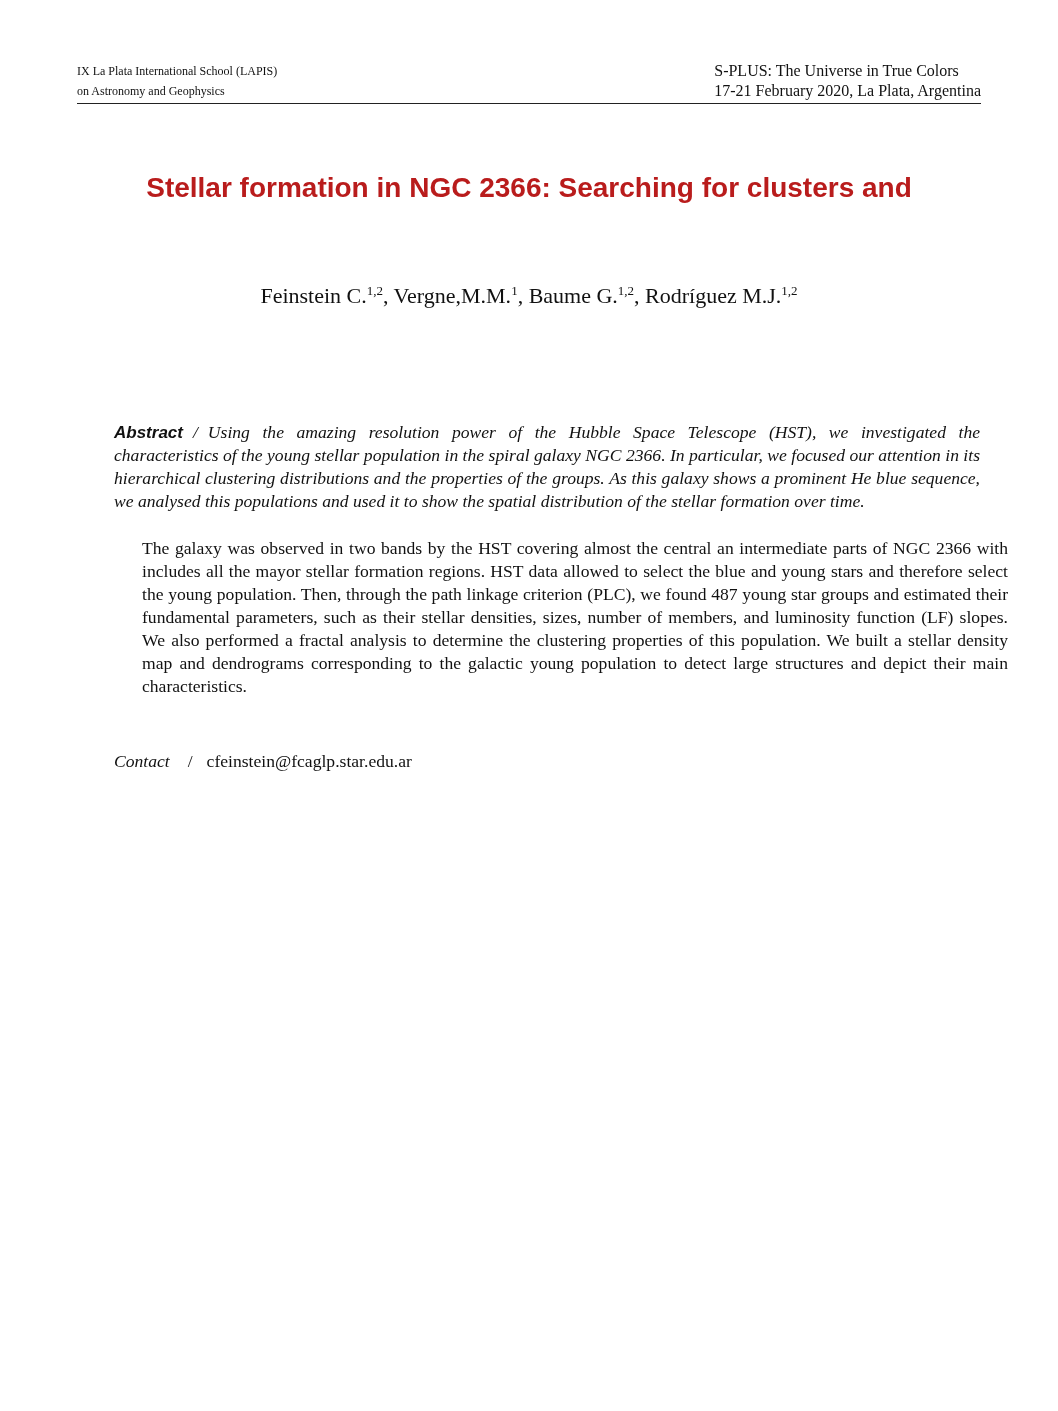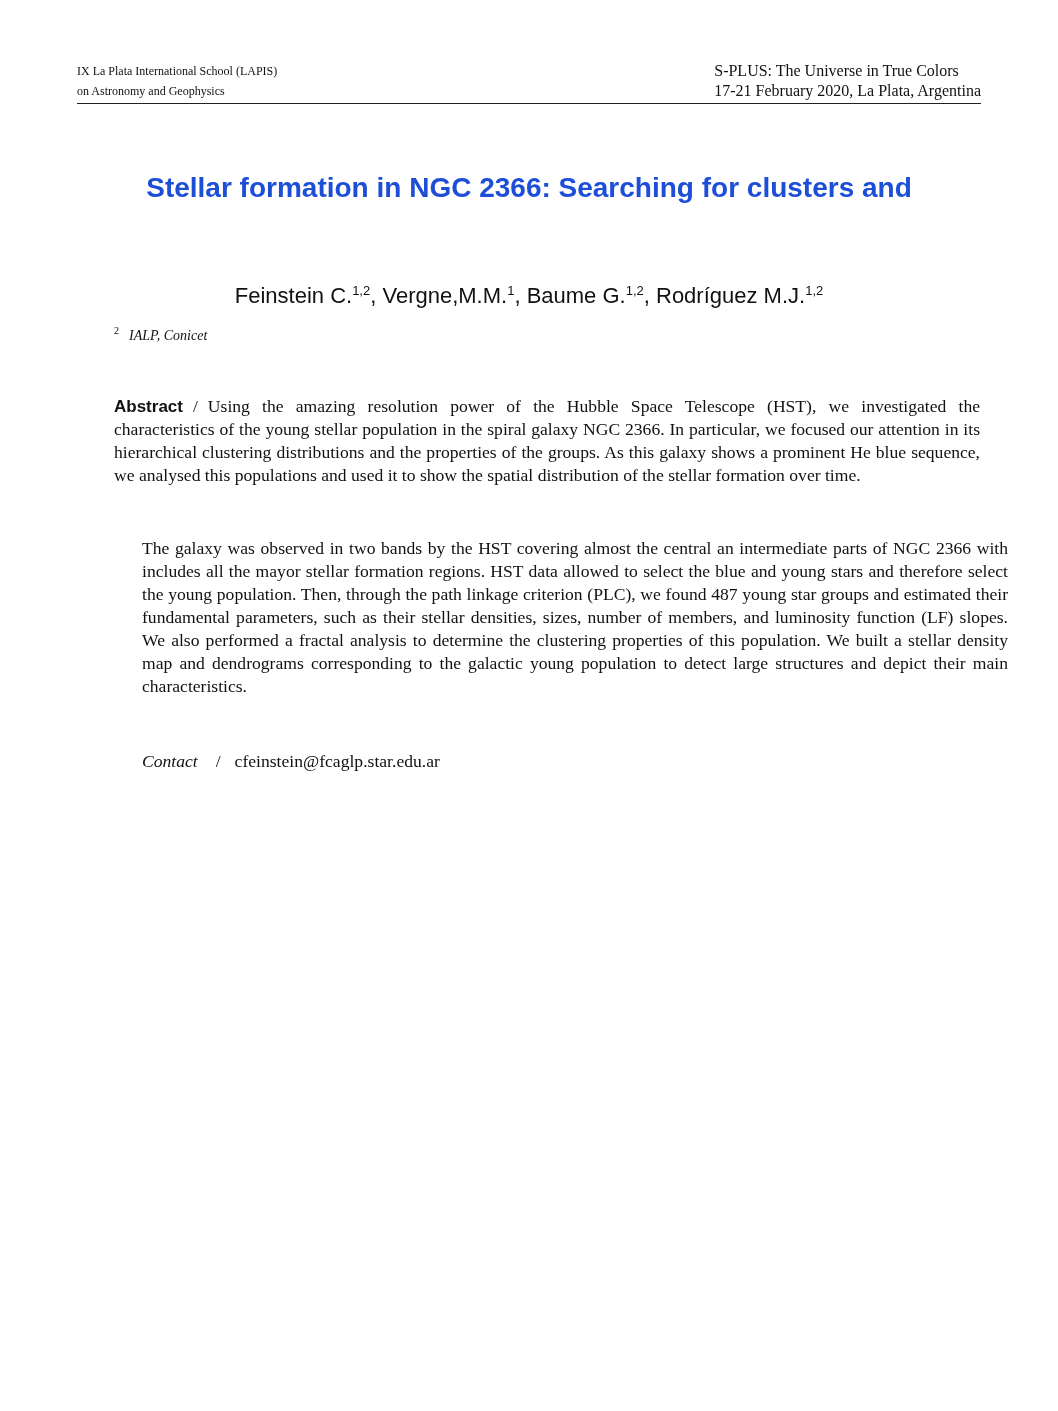--- a/index.html
+++ b/index.html
@@ -1,31 +1,31 @@
 <!DOCTYPE html>
 <html><head>
   <meta charset="utf-8">
   <style>
     html, body { margin: 0; padding: 0; background: #ffffff; }
     body { width: 1058px; height: 1411px; position: relative; overflow: hidden; color: #111; font-family: "DejaVu Serif", serif; }
     .header { position: absolute; left: 77px; top: 61px; width: 904px; height: 42px; border-bottom: 1px solid #222; }
     .hl { position: absolute; left: 0; top: 0; font-size: 12px; line-height: 20px; font-family: "Liberation Serif", serif; }
     .hr { position: absolute; right: 0; top: 0; font-size: 16px; line-height: 20px; text-align: left; font-family: "Liberation Serif", serif; }
-    .title { position: absolute; left: 77px; top: 170px; width: 904px; text-align: center; font-family: "Liberation Sans", sans-serif; font-weight: bold; font-size: 28px; line-height: 35px; color: #1d4ed8; }
-    .authors { position: absolute; left: 77px; top: 277px; width: 904px; text-align: center; font-family: Liberation Sans, sans-serif; font-size: 22px; line-height: 28px; }
+    .title { position: absolute; left: 77px; top: 170px; width: 904px; text-align: center; font-family: "Liberation Sans", sans-serif; font-weight: bold; font-size: 28px; line-height: 35px; color: #b91c1c; }
+    .authors { position: absolute; left: 77px; top: 277px; width: 904px; text-align: center; font-family: Liberation Serif, serif; font-size: 22px; line-height: 28px; }
     .authors sup { font-size: 13px; }
     .affils { position: absolute; left: 114px; top: 322px; font-family: "Liberation Serif", serif; font-style: italic; font-size: 14px; line-height: 18px; }
     .affils sup { font-style: normal; font-size: 10px; margin-right: 10px; }
     .para { position: absolute; left: 114px; width: 866px; font-family: "Liberation Serif", serif; font-size: 17.6px; line-height: 23px; text-align: justify; }
-    .p1 { top: 395px; }
+    .p1 { top: 421px; font-style: italic; }
     .p2 { top: 537px; margin-left: 28px; }
     .abs-label { font-family: "Liberation Sans", sans-serif; font-weight: bold; font-size: 17px; }
     .sep { margin: 0 10px; }
     .contact { position: absolute; left: 114px; top: 750px; font-family: "Liberation Serif", serif; font-size: 17.6px; line-height: 23px; }
-    .contact .lab { font-style: italic; margin-left: 28px; }
+    .contact .lab { font-style: italic; }
     .contact .sep2 { margin: 0 14px 0 18px; }
   </style>
 </head>
 <body>
 
 <div class="header">
   <div class="hl">
     <div>IX La Plata International School (LAPIS)</div>
     <div>on Astronomy and Geophysics</div>
   </div>
@@ -37,21 +37,20 @@
 
 <div class="title">
   <div>Stellar formation in NGC 2366: Searching for clusters and</div>
 </div>
 
 <div class="authors">
   <span><span>Feinstein C.</span><sup>1,2</sup><span>, </span></span><span><span>Vergne,M.M.</span><sup>1</sup><span>, </span></span><span><span>Baume G.</span><sup>1,2</sup><span>, </span></span><span><span>Rodríguez M.J.</span><sup>1,2</sup></span>
 </div>
 
 <div class="affils">
-  <div><sup>2</sup><span>IALP, Conicet</span></div>
 </div>
 
 <div class="para p1">
   <span class="abs-label">Abstract</span><span class="sep">/</span><span>Using the amazing resolution power of the Hubble Space Telescope (HST), we investigated the characteristics of the young stellar population in the spiral galaxy NGC 2366. In particular, we focused our attention in its hierarchical clustering distributions and the properties of the groups. As this galaxy shows a prominent He blue sequence, we analysed this populations and used it to show the spatial distribution of the stellar formation over time.</span>
 </div>
 
 <div class="para p2">The galaxy was observed in two bands by the HST covering almost the central an intermediate parts of NGC 2366 with includes all the mayor stellar formation regions. HST data allowed to select the blue and young stars and therefore select the young population. Then, through the path linkage criterion (PLC), we found 487 young star groups and estimated their fundamental parameters, such as their stellar densities, sizes, number of members, and luminosity function (LF) slopes. We also performed a fractal analysis to determine the clustering properties of this population. We built a stellar density map and dendrograms corresponding to the galactic young population to detect large structures and depict their main characteristics.</div>
 
 <div class="contact">
   <span class="lab">Contact</span><span class="sep2">/</span><span>cfeinstein@fcaglp.star.edu.ar</span>

